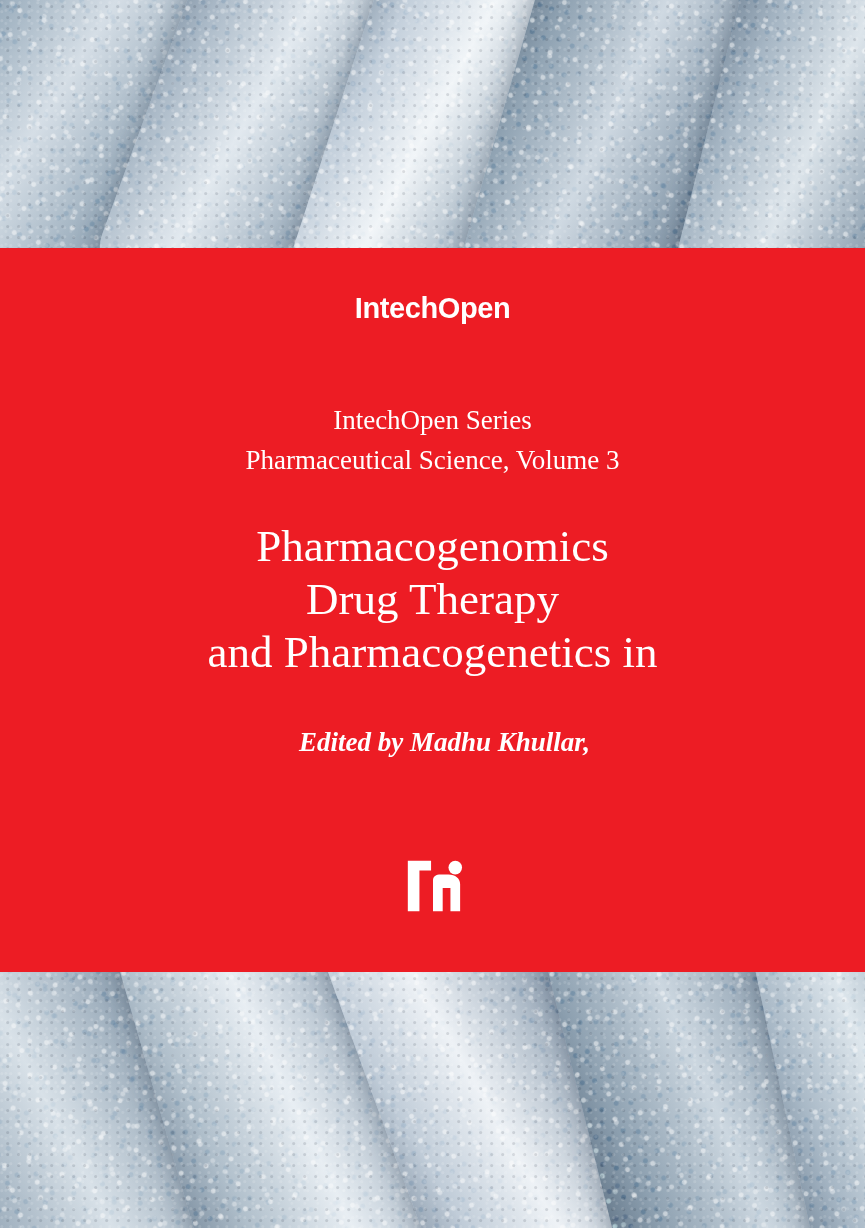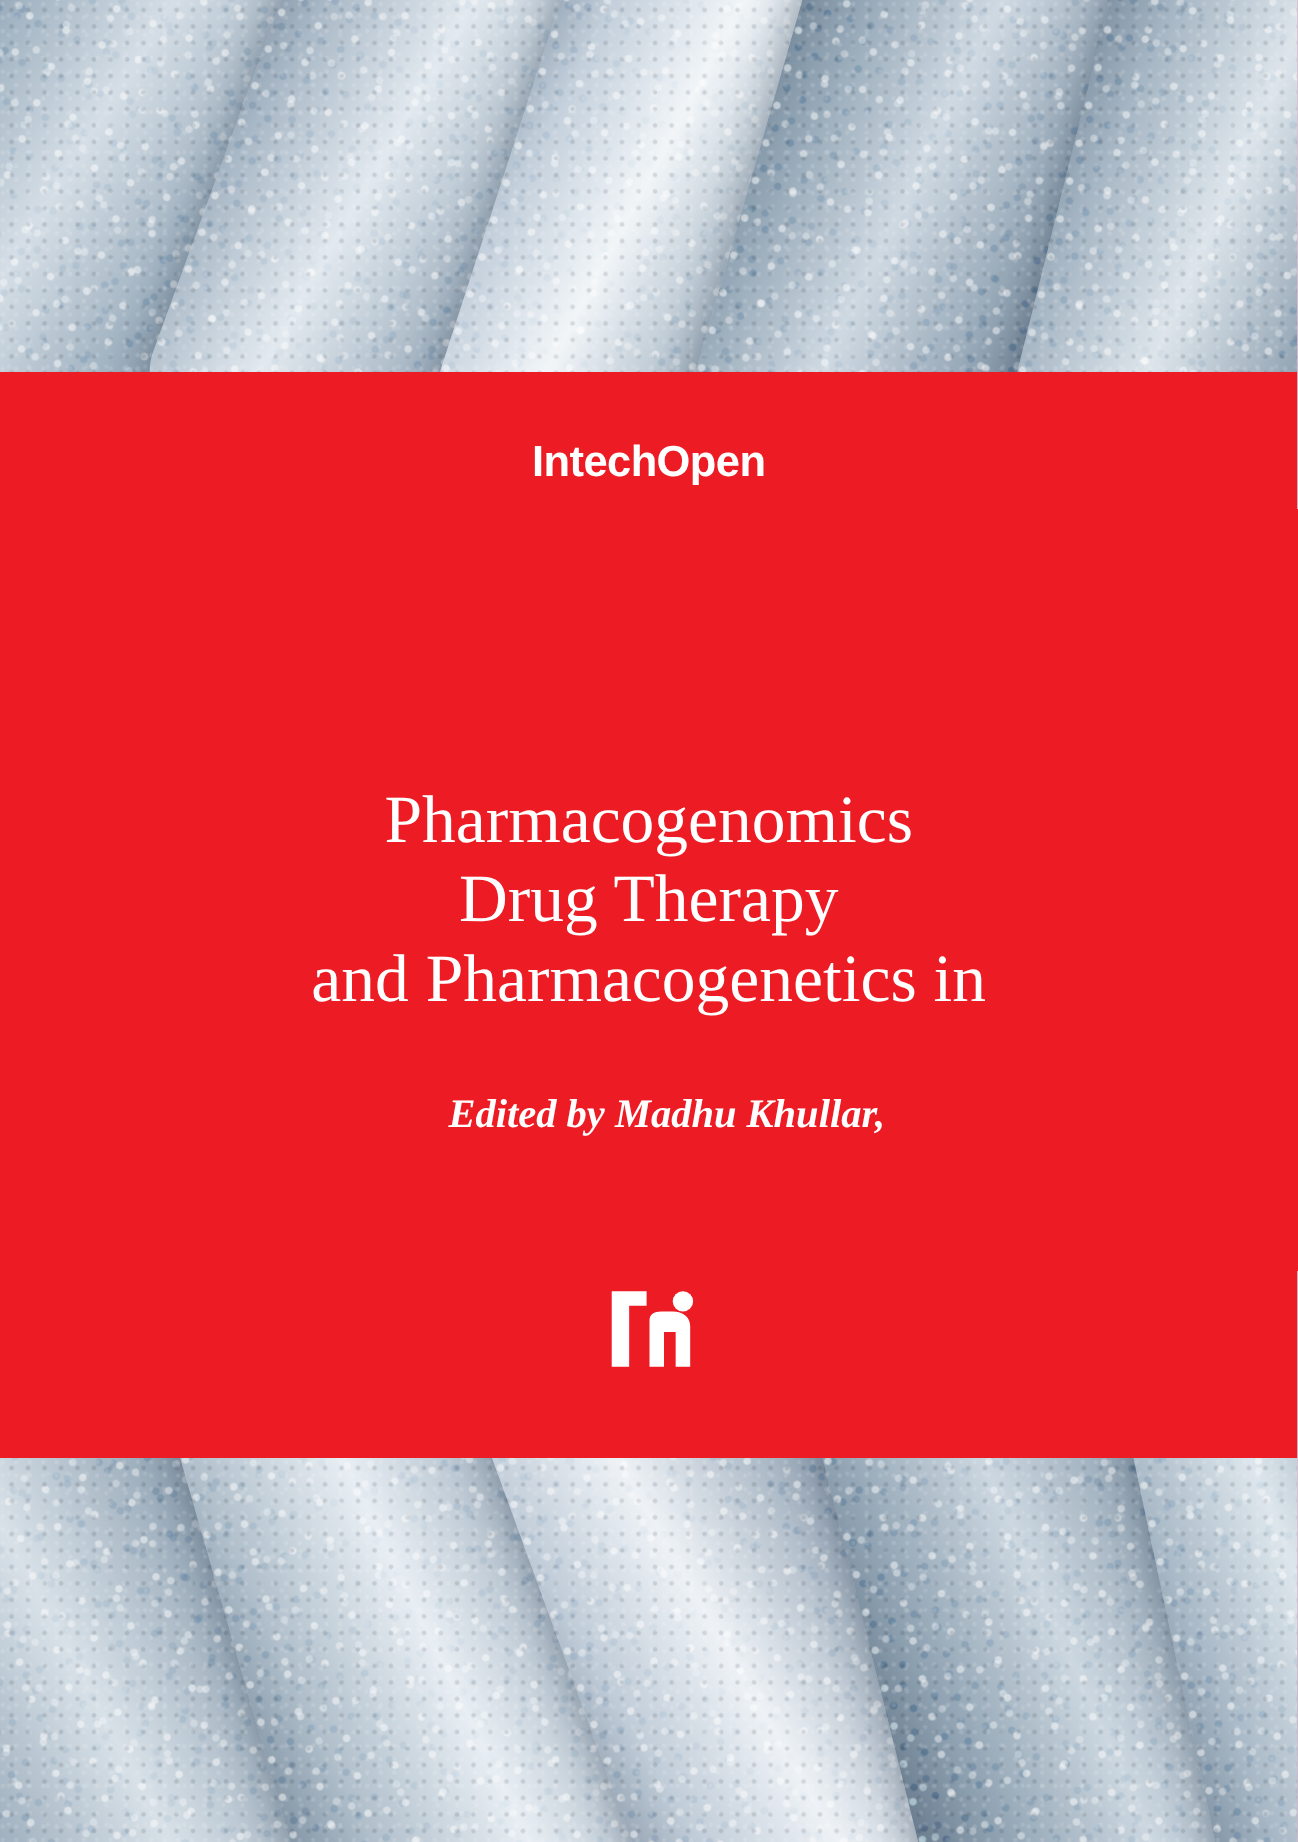--- a/index.html
+++ b/index.html
@@ -8,21 +8,21 @@
     background: #ffffff;
   }
   body {
     font-family: "Liberation Sans", sans-serif;
   }
   .cover {
     position: relative;
     width: 865px;
     height: 1228px;
     overflow: hidden;
-    background: #c4b5fd;
+    background: #404040;
   }
 
   
   .photo-band {
     position: absolute;
     left: 0;
     width: 865px;
     overflow: hidden;
     background: #8fa3b4;
   }
@@ -228,20 +228,24 @@
     <div class="tube t3"></div>
     <div class="tube t4"></div>
     <div class="tube t5"></div>
     <div class="grain"></div>
   </div>
 
   <div class="red-panel">
 
     <div class="publisher">IntechOpen</div>
 
+    <div class="series-block">
+      <div>IntechOpen Series</div>
+      <div>Pharmaceutical Science, Volume 3</div>
+    </div>
 
     <div class="title-block">
       <span class="line">Pharmacogenomics</span>
       <span class="line">Drug Therapy</span>
       <span class="line">and Pharmacogenetics in</span>
     </div>
 
     <div class="editors-block">
       <div>Edited by Madhu Khullar,</div>
     </div>

